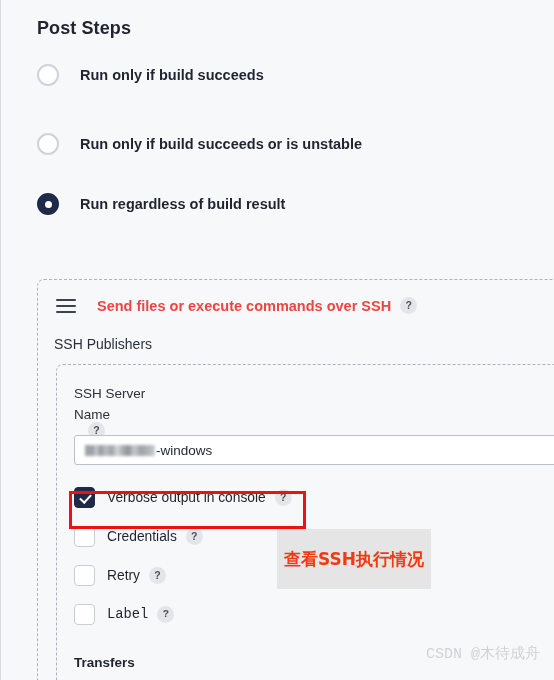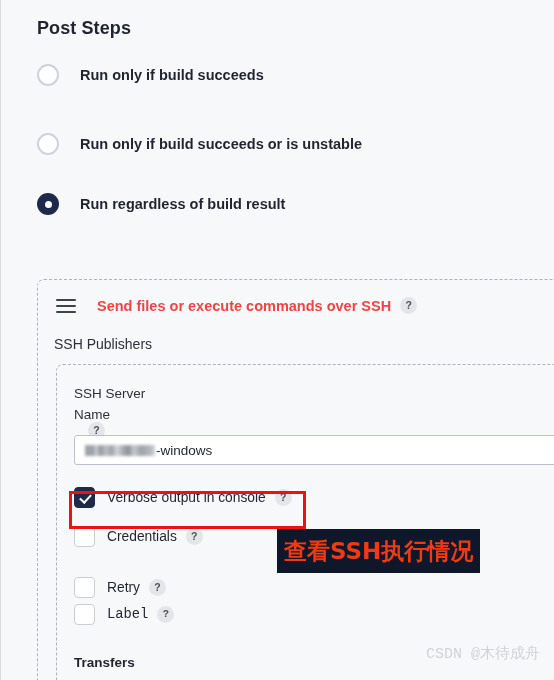--- a/index.html
+++ b/index.html
@@ -217,21 +217,21 @@
 
   
   .check-row {
     position: absolute;
     left: 17px;
     display: flex;
     align-items: center;
   }
   .check-row.c1 { top: 122px; }
   .check-row.c2 { top: 161px; }
-  .check-row.c3 { top: 212px; text-align: right; }
+  .check-row.c3 { top: 200px; text-align: right; }
   .check-row.c4 { top: 239px; font-family: Liberation Mono, monospace; }
 
   .checkbox {
     width: 21px;
     height: 21px;
     border-radius: 4px;
     box-sizing: border-box;
     border: 1.5px solid #c7ced6;
     background: #ffffff;
     flex: 0 0 auto;
@@ -279,25 +279,25 @@
     height: 38px;
     border: 3px solid #ee1111;
     box-sizing: border-box;
     pointer-events: none;
   }
   .annot-tag {
     position: absolute;
     left: 276px;
     top: 529px;
     height: 36px;
-    padding: 4px 7px;
-    background: #0f172a;
+    padding: 12px 7px;
+    background: #e5e5e5;
     color: #f03a13;
     font-family: "DejaVu Sans", sans-serif;
-    font-size: 23px;
+    font-size: 17px;
     font-weight: bold;
     line-height: 36px;
     white-space: nowrap;
     letter-spacing: 0px;
   }
 
   .watermark {
     position: absolute;
     right: 14px;
     bottom: 17px;

